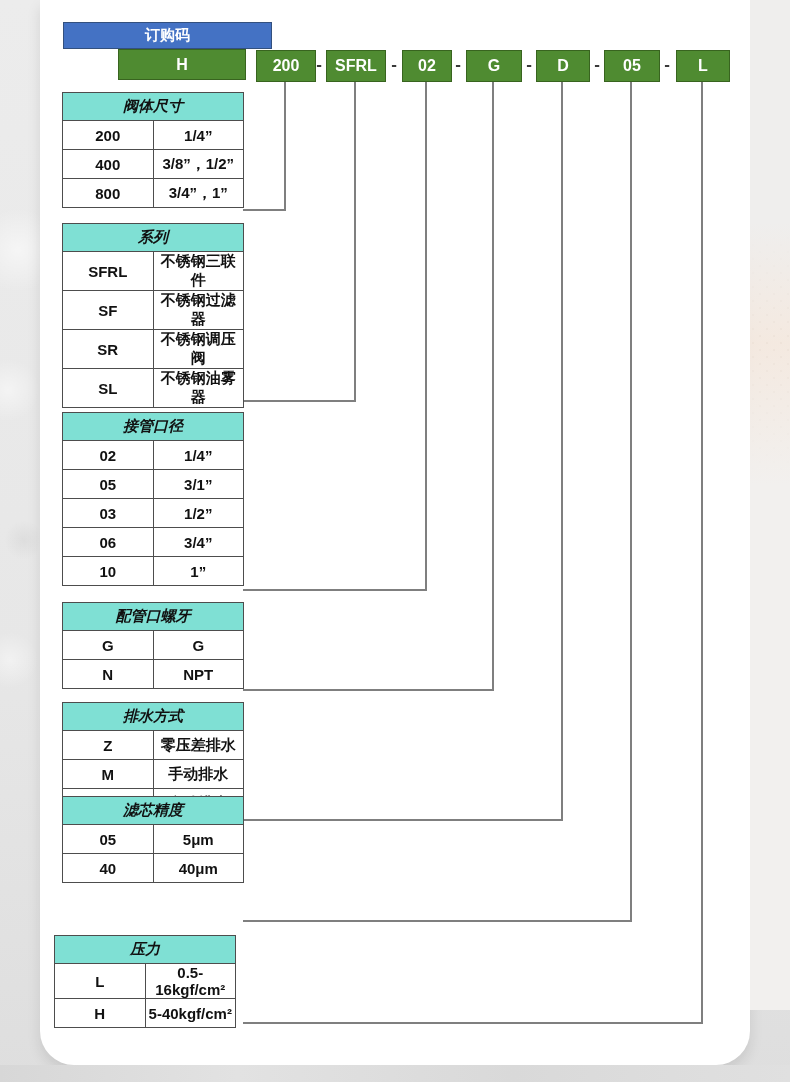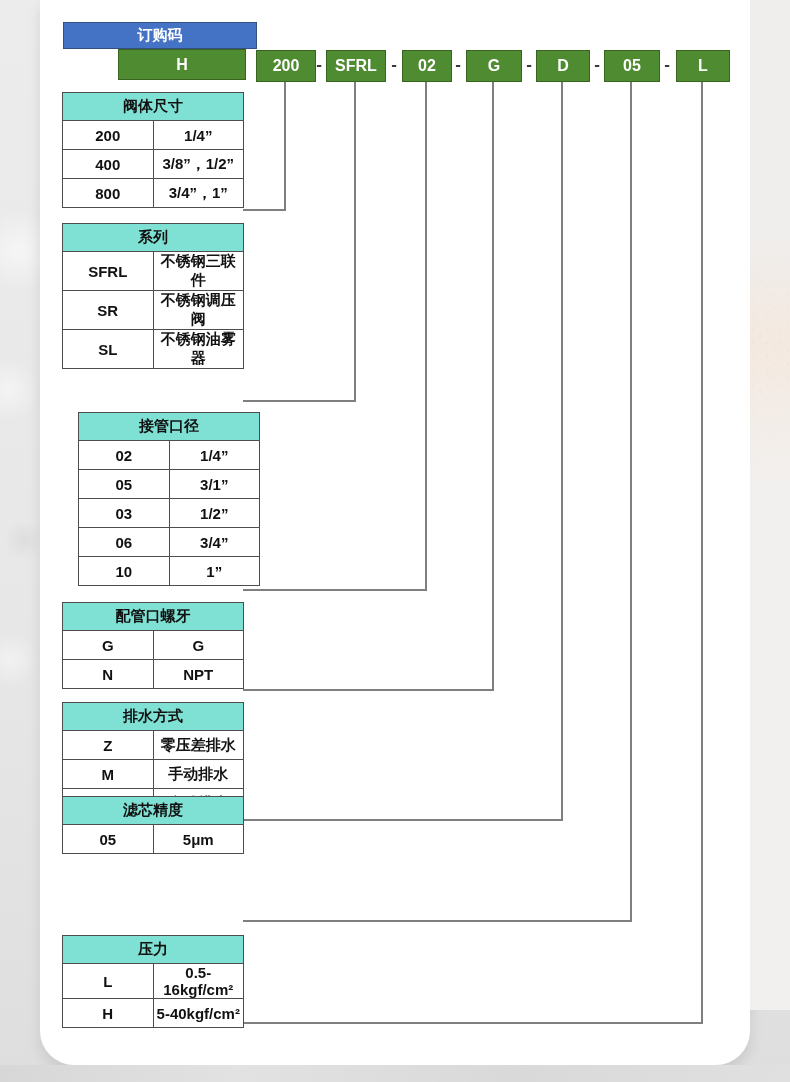--- a/index.html
+++ b/index.html
@@ -32,21 +32,21 @@
       radial-gradient(circle 1.2px, #b4ada6 99%, transparent 100%);
     background-size:100% 100%, 14px 14px, 14px 14px;
     background-position:0 0, 3px 245px, 10px 252px;
     background-blend-mode:normal;
   }
   .bottom-strip{
     position:absolute;left:0;bottom:0;width:790px;height:17px;
     background:linear-gradient(90deg,#d7d7d7,#e2e2e2 30%,#d9d9d9 65%,#e0e0e0);
   }
   .title-box{
-    position:absolute;left:63px;top:22px;width:194px;height:27px;
+    position:absolute;left:63px;top:22px;width:209px;height:27px;
     background:#4472c4;border:1.5px solid #33507e;box-sizing:border-box;
     color:#ffffff;font-weight:bold;font-size:15px;
     display:flex;align-items:center;justify-content:center;text-align:center;
   }
   .prefix-box{
     position:absolute;left:118px;top:49px;width:128px;height:31px;
     background:#4f8b31;border:1.5px solid #38641f;box-sizing:border-box;
     color:#ffffff;font-weight:bold;font-size:16px;
     display:flex;align-items:center;justify-content:center;
   }
@@ -68,21 +68,21 @@
   }
   table.spec{
     position:absolute;border-collapse:collapse;width:182px;table-layout:fixed;
     background:#ffffff;
   }
   .spec th,.spec td{
     border:1.5px solid #4d4d4d;
     font-weight:bold;color:#111;text-align:center;vertical-align:middle;
     padding:0 2px;
   }
-  .spec th{background:#7fe0d4;height:27px;font-size:15px;}
+  .spec th{background:#7fe0d4;height:27px;font-size:15px;font-style:italic;}
   .spec td{height:28px;font-size:15px;background:#ffffff;}
   .spec td.c{width:52px;}
 </style>
 </head>
 <body>
 
 <div class="stage">
   <div class="card"></div>
   <div class="right-strip"></div>
   <div class="bottom-strip"></div>
@@ -140,31 +140,35 @@
         <tr>
           <th colspan="2">系列</th>
         </tr>
       </thead>
     <tbody>
       <tr>
           <td class="c">SFRL</td>
           <td>不锈钢三联件</td>
         </tr>
       <tr>
+          <td class="c">SF</td>
+          <td>不锈钢过滤器</td>
+        </tr>
+      <tr>
           <td class="c">SR</td>
           <td>不锈钢调压阀</td>
         </tr>
       <tr>
           <td class="c">SL</td>
           <td>不锈钢油雾器</td>
         </tr>
     </tbody>
   </table>
 
-  <table class="spec" style="left:78px;top:412px;">
+  <table class="spec" style="left:62px;top:412px;">
     <thead>
         <tr>
           <th colspan="2">接管口径</th>
         </tr>
       </thead>
     <tbody>
       <tr>
           <td class="c">02</td>
           <td>1/4”</td>
         </tr>
@@ -231,24 +235,28 @@
     <thead>
         <tr>
           <th colspan="2">滤芯精度</th>
         </tr>
       </thead>
     <tbody>
       <tr>
           <td class="c">05</td>
           <td>5μm</td>
         </tr>
-    </tbody>
-  </table>
-
-  <table class="spec" style="left:62px;top:935px;border-radius:12px;">
+      <tr>
+          <td class="c">40</td>
+          <td>40μm</td>
+        </tr>
+    </tbody>
+  </table>
+
+  <table class="spec" style="left:54px;top:935px;border-radius:12px;">
     <thead>
         <tr>
           <th colspan="2">压力</th>
         </tr>
       </thead>
     <tbody>
       <tr>
           <td class="c">L</td>
           <td>0.5-16kgf/cm²</td>
         </tr>

